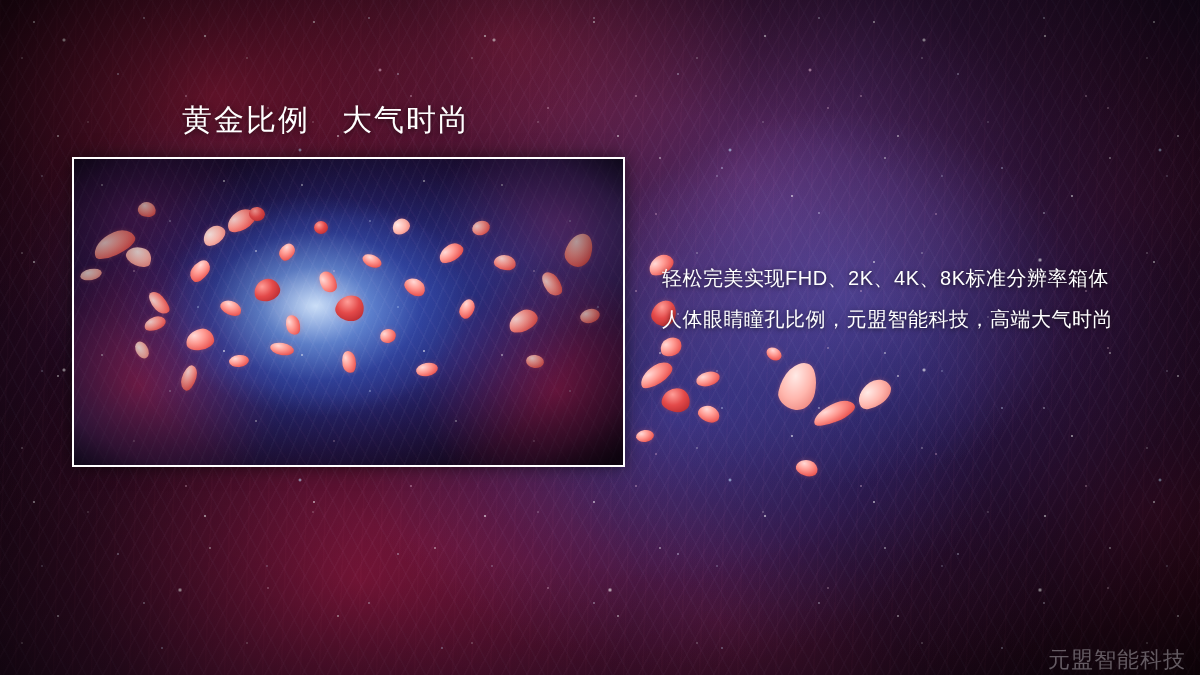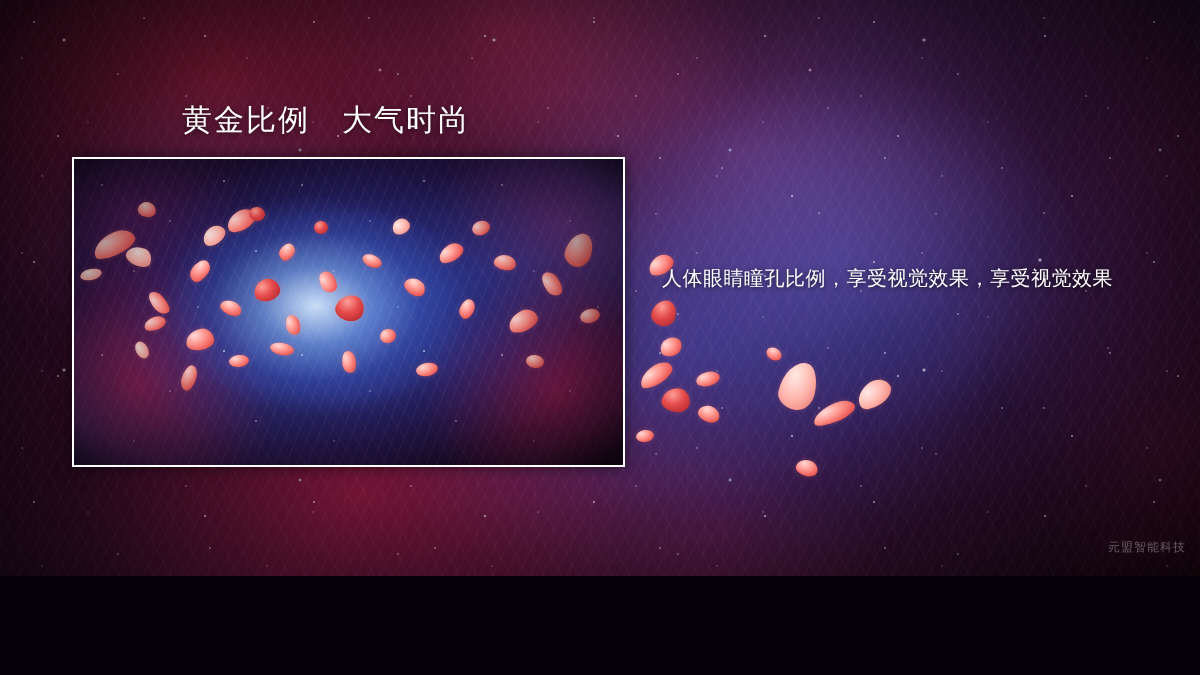--- a/index.html
+++ b/index.html
@@ -2,21 +2,21 @@
 <html><head>
 <meta charset="utf-8">
 <style>
   * { margin:0; padding:0; box-sizing:border-box; }
   html, body {
     width:1200px; height:675px; overflow:hidden;
     background:#05010a;
     font-family:"Liberation Sans", sans-serif;
   }
   #slide {
-    position:relative; width:1200px; height:576px; overflow:hidden;
+    position:relative; width:1200px; height:675px; overflow:hidden;
     background:#0a0208;
   }
 
   
   .nebula { position:absolute; inset:0; }
 
   .bg-base {
     background:
       radial-gradient(ellipse 520px 380px at 18% 14%, rgba(150,28,60,0.72) 0%, rgba(90,16,45,0.34) 45%, rgba(0,0,0,0) 72%),
       radial-gradient(ellipse 460px 330px at 42% 6%, rgba(178,44,78,0.55) 0%, rgba(70,14,40,0.22) 55%, rgba(0,0,0,0) 78%),
@@ -139,22 +139,22 @@
     text-shadow:0 1px 6px rgba(0,0,0,0.65);
   }
   #body-text {
     position:absolute; left:662px; top:258px; width:520px;
   }
   #body-text .line {
     color:#ffffff; font-size:20px; line-height:41px; letter-spacing:.5px;
     white-space:pre; text-shadow:0 1px 5px rgba(0,0,0,0.70);
   }
   #watermark {
-    position:absolute; right:14px; bottom:20px;
-    color:rgba(165,160,168,0.55); font-size:12px; letter-spacing:1px;
+    position:absolute; right:14px; bottom:0;
+    color:rgba(165,160,168,0.55); font-size:22px; letter-spacing:1px;
   }
 </style>
 </head>
 <body>
 
 <div id="slide">
 
   <div class="nebula bg-base"></div>
   <div class="nebula bg-blue"></div>
   <div class="nebula bg-wisp"></div>
@@ -221,18 +221,19 @@
   <div class="petal pale" style="left:780px; top:362px; width:36px; height:48px; border-radius:62% 38% 46% 54%/70% 58% 42% 30%; transform:rotate(12deg);"></div>
   <div class="petal" style="left:812px; top:404px; width:44px; height:18px; border-radius:62% 38% 50% 50%/66% 56% 44% 34%; transform:rotate(-22deg);"></div>
   <div class="petal pale" style="left:856px; top:382px; width:36px; height:24px; border-radius:58% 42% 50% 50%/64% 58% 42% 36%; transform:rotate(-34deg);"></div>
   <div class="petal" style="left:796px; top:460px; width:22px; height:16px; border-radius:55% 45% 50% 50%/62% 56% 44% 38%; transform:rotate(18deg);"></div>
   <div class="petal" style="left:636px; top:430px; width:18px; height:12px; border-radius:50%; transform:rotate(-8deg);"></div>
   <div class="petal" style="left:766px; top:348px; width:16px; height:12px; border-radius:50%; transform:rotate(30deg);"></div>
 
   <div id="slide-title">黄金比例　大气时尚</div>
 
   <div id="body-text">
-    <div class="line">人体眼睛瞳孔比例，享受视觉效果，享受视觉效果</div>
+    <div class="line">轻松完美实现FHD、2K、4K、8K标准分辨率箱体</div>
+    <div class="line">人体眼睛瞳孔比例，元盟智能科技，高端大气时尚</div>
   </div>
 
   <div id="watermark">元盟智能科技</div>
 
 </div>
 
 </body></html>

